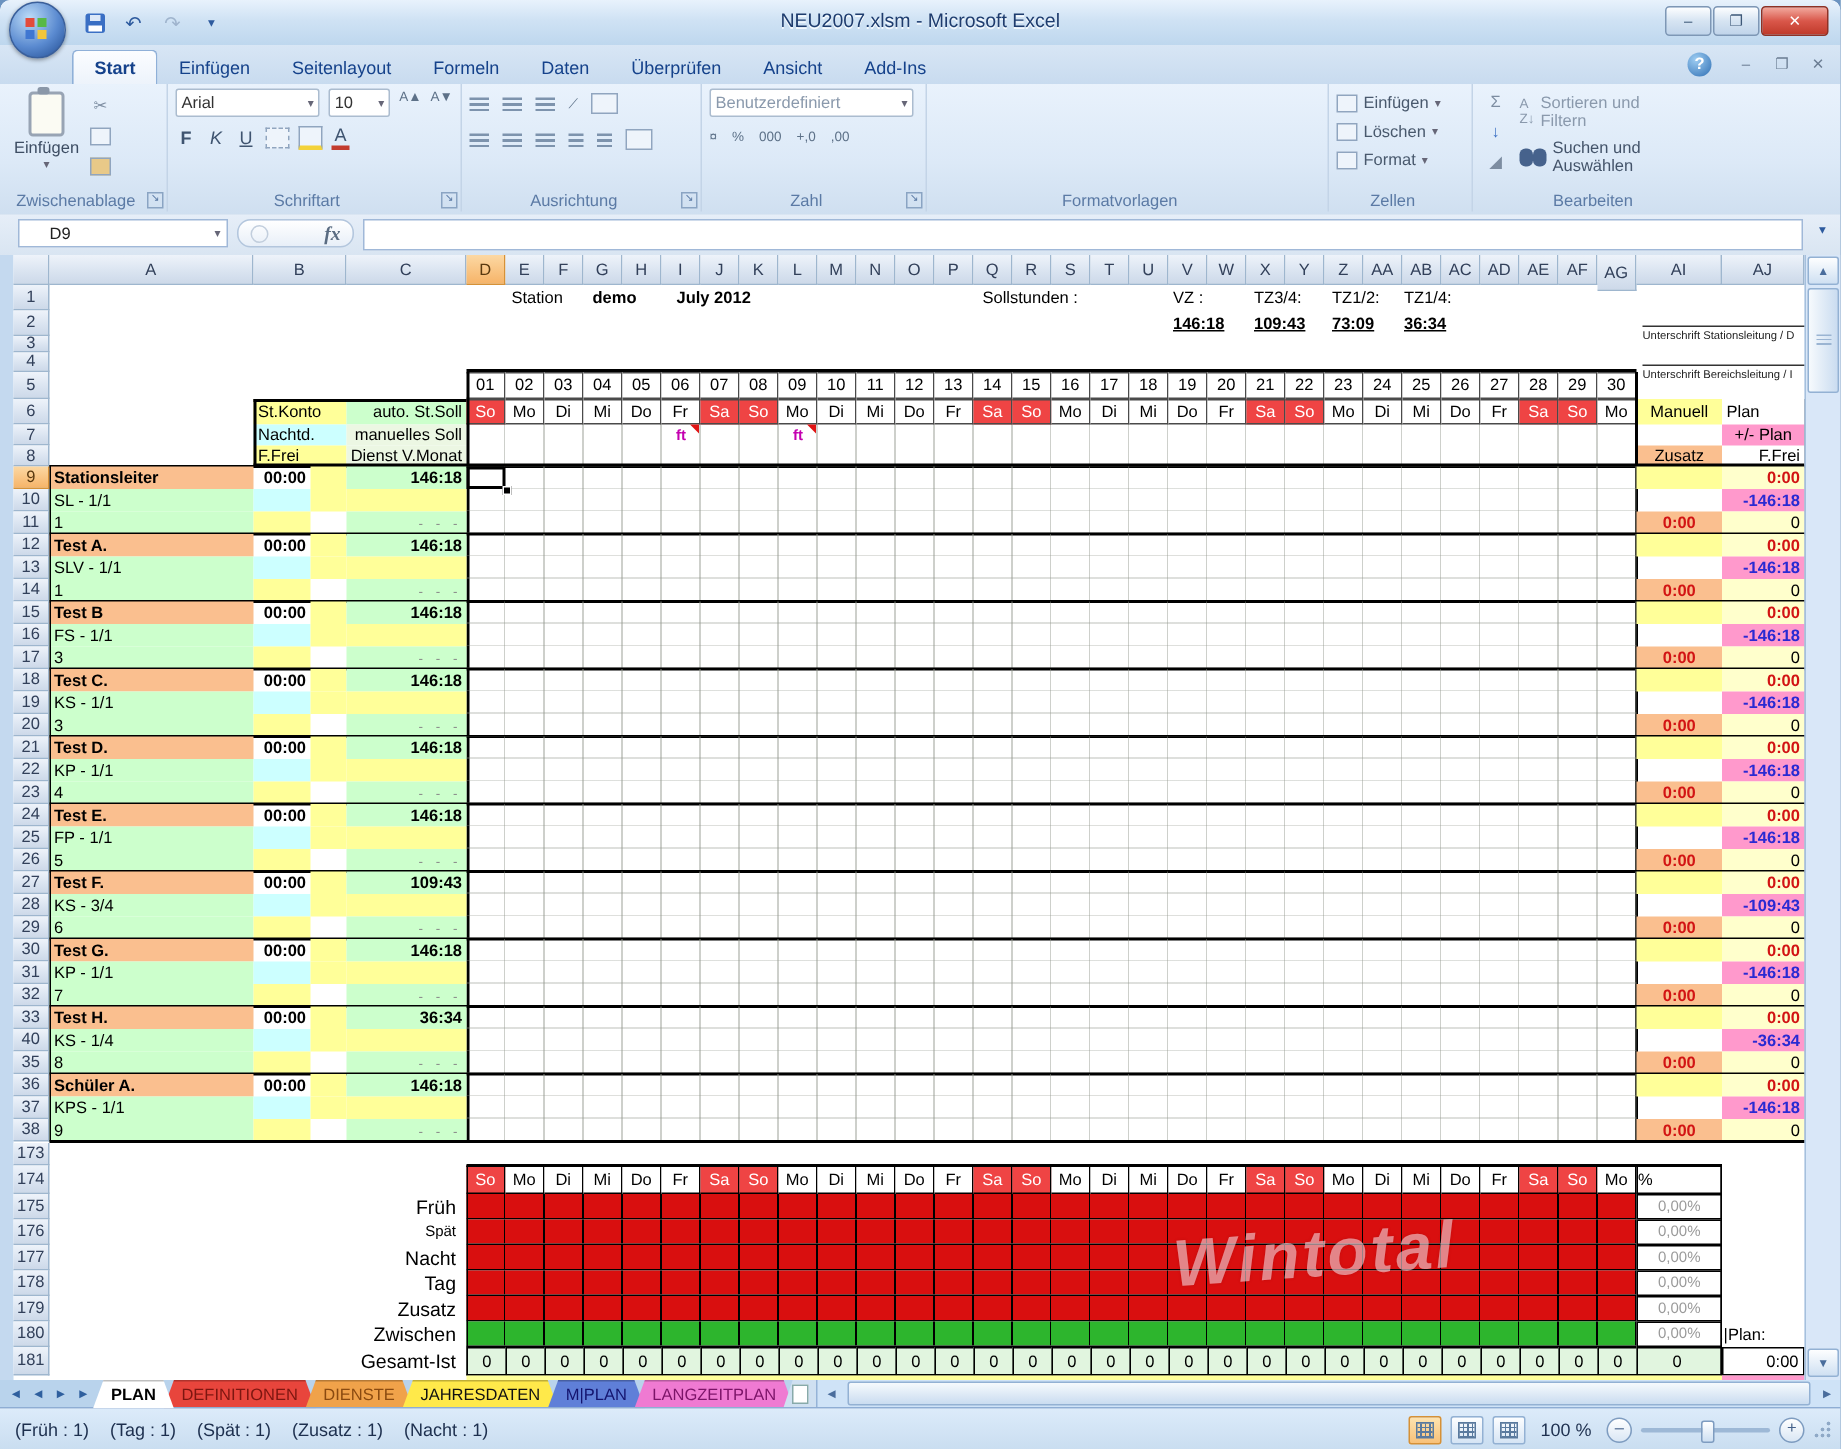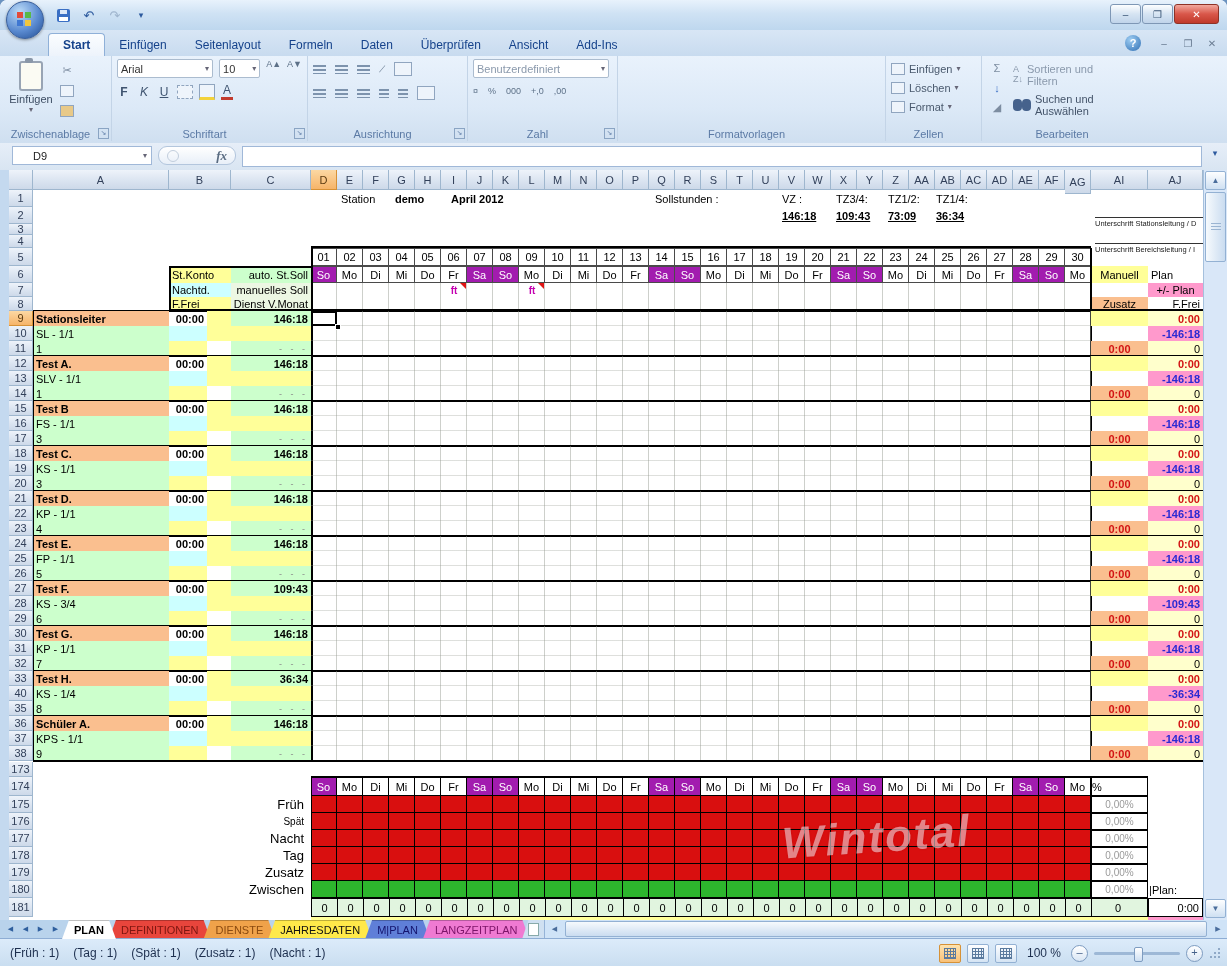--- a/index.html
+++ b/index.html
@@ -102,21 +102,21 @@
   .hdr.active{background:linear-gradient(#fcd8a3,#f6b469);border-color:#d69137;color:#5a3a10;}
   .bg-orange{background:#fabf8f;}
   .bg-green{background:#ccffcc;}
   .bg-yellow{background:#ffff99;}
   .bg-cyan{background:#ccffff;}
   .bg-paleyellow{background:#ffffcc;}
   .bg-pink{background:#ff99cc;}
   .bg-pale{background:#ecf7e3;}
   .bg-palegreen{background:#e1f5df;}
   .wkday{background:#fff;border-right:1px solid #4a4a4a;border-top:1px solid #4a4a4a;border-bottom:1px solid #4a4a4a;justify-content:center;padding-left:0;}
-  .wkend{background:#a21caf;color:#fff;}
+  .wkend{background:#ef4444;color:#fff;}
   .dots{color:#8a8a8a;font-size:9px;letter-spacing:3px;}
   .dayarea{background-image:
      repeating-linear-gradient(to right,transparent 0 25px,rgba(145,150,140,.45) 25px 26px),
      repeating-linear-gradient(to bottom,transparent 0 14px,rgba(145,150,140,.30) 14px 15px);}
   .vgrid{background-image:repeating-linear-gradient(to right,transparent 0 25px,rgba(145,150,140,.45) 25px 26px);}
   .line{position:absolute;background:#000;}
   .ftcell{color:#c400b0;font-weight:bold;font-size:10px;justify-content:center;padding-left:0;position:absolute;display:flex;align-items:center;}
   .fttri{position:absolute;width:0;height:0;border-left:6px solid transparent;border-top:6px solid #e01414;}
   .sig{position:absolute;font-size:7.5px;color:#222;text-align:left;border-top:1px solid #333;padding-top:1px;}
   #selbox{position:absolute;border:2px solid #000;box-sizing:border-box;}
@@ -190,20 +190,21 @@
       <div class="qbtn">
           <span>↶</span>
         </div>
       <div class="qbtn dim">
           <span>↷</span>
         </div>
       <div class="qbtn">
           <span style="font-size:9px;">▾</span>
         </div>
     </div>
+    <div id="title-text">NEU2007.xlsm - Microsoft Excel</div>
     <div class="winbtns">
       <div class="wb">
           <span>–</span>
         </div>
       <div class="wb">
           <span>❐</span>
         </div>
       <div class="wb close">
           <span>✕</span>
         </div>
@@ -466,21 +467,21 @@
       <div class="cell hdr" style="left: 9px; top: 607px; width: 24px; height: 19px;">174</div>
       <div class="cell hdr" style="left: 9px; top: 626px; width: 24px; height: 17px;">175</div>
       <div class="cell hdr" style="left: 9px; top: 643px; width: 24px; height: 17px;">176</div>
       <div class="cell hdr" style="left: 9px; top: 660px; width: 24px; height: 17px;">177</div>
       <div class="cell hdr" style="left: 9px; top: 677px; width: 24px; height: 17px;">178</div>
       <div class="cell hdr" style="left: 9px; top: 694px; width: 24px; height: 17px;">179</div>
       <div class="cell hdr" style="left: 9px; top: 711px; width: 24px; height: 17px;">180</div>
       <div class="cell hdr" style="left: 9px; top: 728px; width: 24px; height: 19px;">181</div>
       <div class="cell" style="left: 338px; top: 20px; width: 52px; height: 17px;">Station</div>
       <div class="cell bold" style="left: 392px; top: 20px; width: 50px; height: 17px;">demo</div>
-      <div class="cell bold" style="left: 448px; top: 20px; width: 90px; height: 17px;">April 2012</div>
+      <div class="cell bold" style="left: 448px; top: 20px; width: 90px; height: 17px;">July 2012</div>
       <div class="cell" style="left: 652px; top: 20px; width: 95px; height: 17px;">Sollstunden :</div>
       <div class="cell" style="left: 779px; top: 20px; width: 50px; height: 17px;">VZ :</div>
       <div class="cell bold" style="left: 779px; top: 37px; width: 50px; height: 17px; text-decoration: underline;">146:18</div>
       <div class="cell" style="left: 833px; top: 20px; width: 50px; height: 17px;">TZ3/4:</div>
       <div class="cell bold" style="left: 833px; top: 37px; width: 50px; height: 17px; text-decoration: underline;">109:43</div>
       <div class="cell" style="left: 885px; top: 20px; width: 50px; height: 17px;">TZ1/2:</div>
       <div class="cell bold" style="left: 885px; top: 37px; width: 50px; height: 17px; text-decoration: underline;">73:09</div>
       <div class="cell" style="left: 933px; top: 20px; width: 50px; height: 17px;">TZ1/4:</div>
       <div class="cell bold" style="left: 933px; top: 37px; width: 50px; height: 17px; text-decoration: underline;">36:34</div>
       <div class="sig" style="left: 1095px; top: 47px; width: 128px;">Unterschrift Stationsleitung / D</div>
@@ -817,20 +818,21 @@
       <div class="cell ar" style="left: 33px; top: 677px; width: 274px; height: 17px; font-size: 13px;">Tag</div>
       <div class="cell redstrip" style="left: 311px; top: 677px; width: 780px; height: 17px;"></div>
       <div class="cell btm gray" style="left: 1091px; top: 677px; width: 57px; height: 17px; font-size: 10px;">0,00%</div>
       <div class="cell ar" style="left: 33px; top: 694px; width: 274px; height: 17px; font-size: 13px;">Zusatz</div>
       <div class="cell redstrip" style="left: 311px; top: 694px; width: 780px; height: 17px;"></div>
       <div class="cell btm gray" style="left: 1091px; top: 694px; width: 57px; height: 17px; font-size: 10px;">0,00%</div>
       <div class="cell ar" style="left: 33px; top: 711px; width: 274px; height: 17px; font-size: 13px;">Zwischen</div>
       <div class="cell grnstrip" style="left: 311px; top: 711px; width: 780px; height: 17px;"></div>
       <div class="cell btm gray" style="left: 1091px; top: 711px; width: 57px; height: 17px; font-size: 10px;">0,00%</div>
       <div class="cell ar" style="left: 1148px; top: 711px; width: 32px; height: 17px;">Dien.|Plan:</div>
+      <div class="cell ar" style="left: 33px; top: 728px; width: 274px; height: 19px; font-size: 13px;">Gesamt-Ist</div>
       <div class="cell btm bg-palegreen" style="left: 311px; top: 728px; width: 27px; height: 19px;">0</div>
       <div class="cell btm bg-palegreen" style="left: 337px; top: 728px; width: 27px; height: 19px;">0</div>
       <div class="cell btm bg-palegreen" style="left: 363px; top: 728px; width: 27px; height: 19px;">0</div>
       <div class="cell btm bg-palegreen" style="left: 389px; top: 728px; width: 27px; height: 19px;">0</div>
       <div class="cell btm bg-palegreen" style="left: 415px; top: 728px; width: 27px; height: 19px;">0</div>
       <div class="cell btm bg-palegreen" style="left: 441px; top: 728px; width: 27px; height: 19px;">0</div>
       <div class="cell btm bg-palegreen" style="left: 467px; top: 728px; width: 27px; height: 19px;">0</div>
       <div class="cell btm bg-palegreen" style="left: 493px; top: 728px; width: 27px; height: 19px;">0</div>
       <div class="cell btm bg-palegreen" style="left: 519px; top: 728px; width: 27px; height: 19px;">0</div>
       <div class="cell btm bg-palegreen" style="left: 545px; top: 728px; width: 27px; height: 19px;">0</div>

